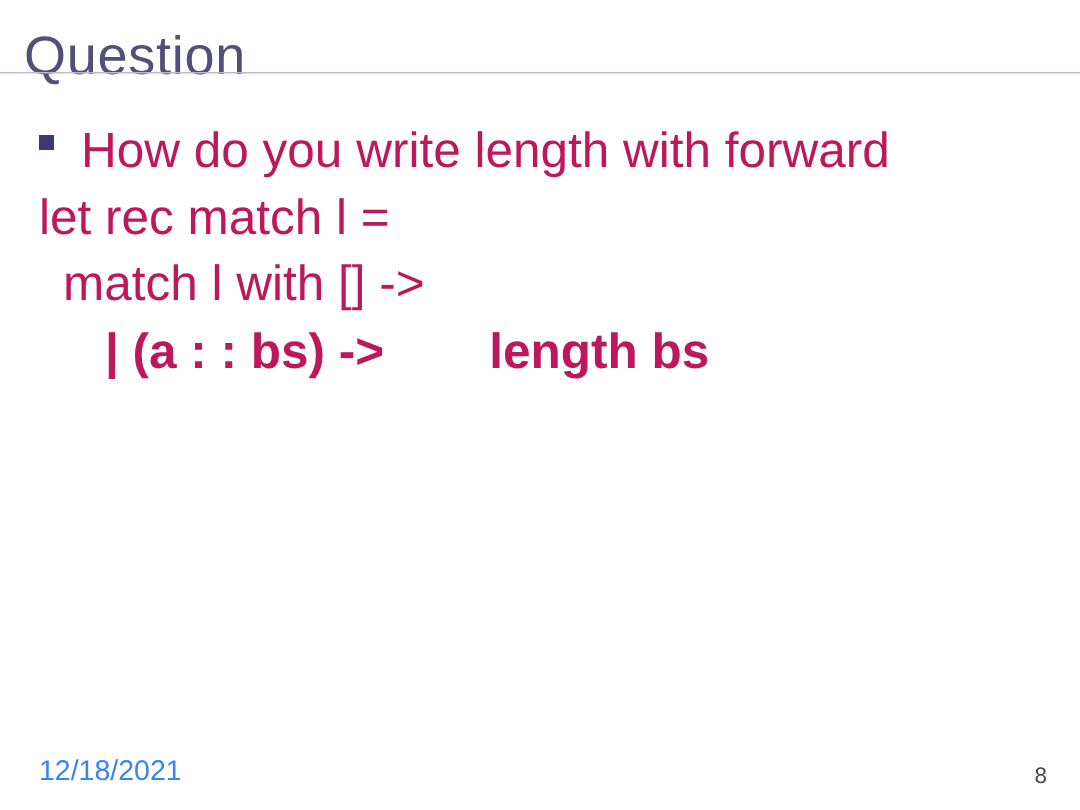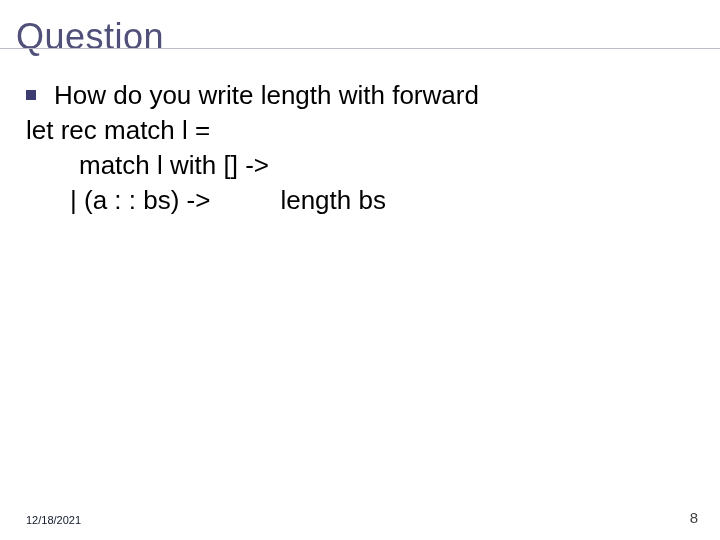--- a/index.html
+++ b/index.html
@@ -33,22 +33,22 @@
     left: 0;
     width: 720px;
     height: 1px;
     background: #bcbcc8;
   }
   .body {
     position: absolute;
     top: 78px;
     left: 26px;
     right: 20px;
-    color: #000000;
-    font-size: 26px;
+    color: #be185d;
+    font-size: 33px;
     line-height: 1.35;
   }
   .bullet-row {
     display: flex;
     align-items: flex-start;
   }
   .bullet {
     width: 10px;
     height: 10px;
     background: #3c3c70;
@@ -56,35 +56,36 @@
     margin-right: 18px;
     flex: 0 0 auto;
   }
   .bullet-text {
     flex: 1 1 auto;
   }
   .code-line {
     margin-left: 0;
   }
   .code-indent1 {
-    margin-left: 53px;
+    margin-left: 16px;
   }
   .code-indent2 {
     margin-left: 44px;
+    font-weight: bold;
   }
   .inline-gap {
     display: inline-block;
     width: 70px;
   }
   .footer-date {
     position: absolute;
     left: 26px;
     bottom: 14px;
-    font-size: 11px;
-    color: #0f172a;
+    font-size: 19px;
+    color: #3b82f6;
   }
   .footer-page {
     position: absolute;
     right: 22px;
     bottom: 14px;
     font-size: 15px;
     color: #444;
   }
 </style>
 </head>

